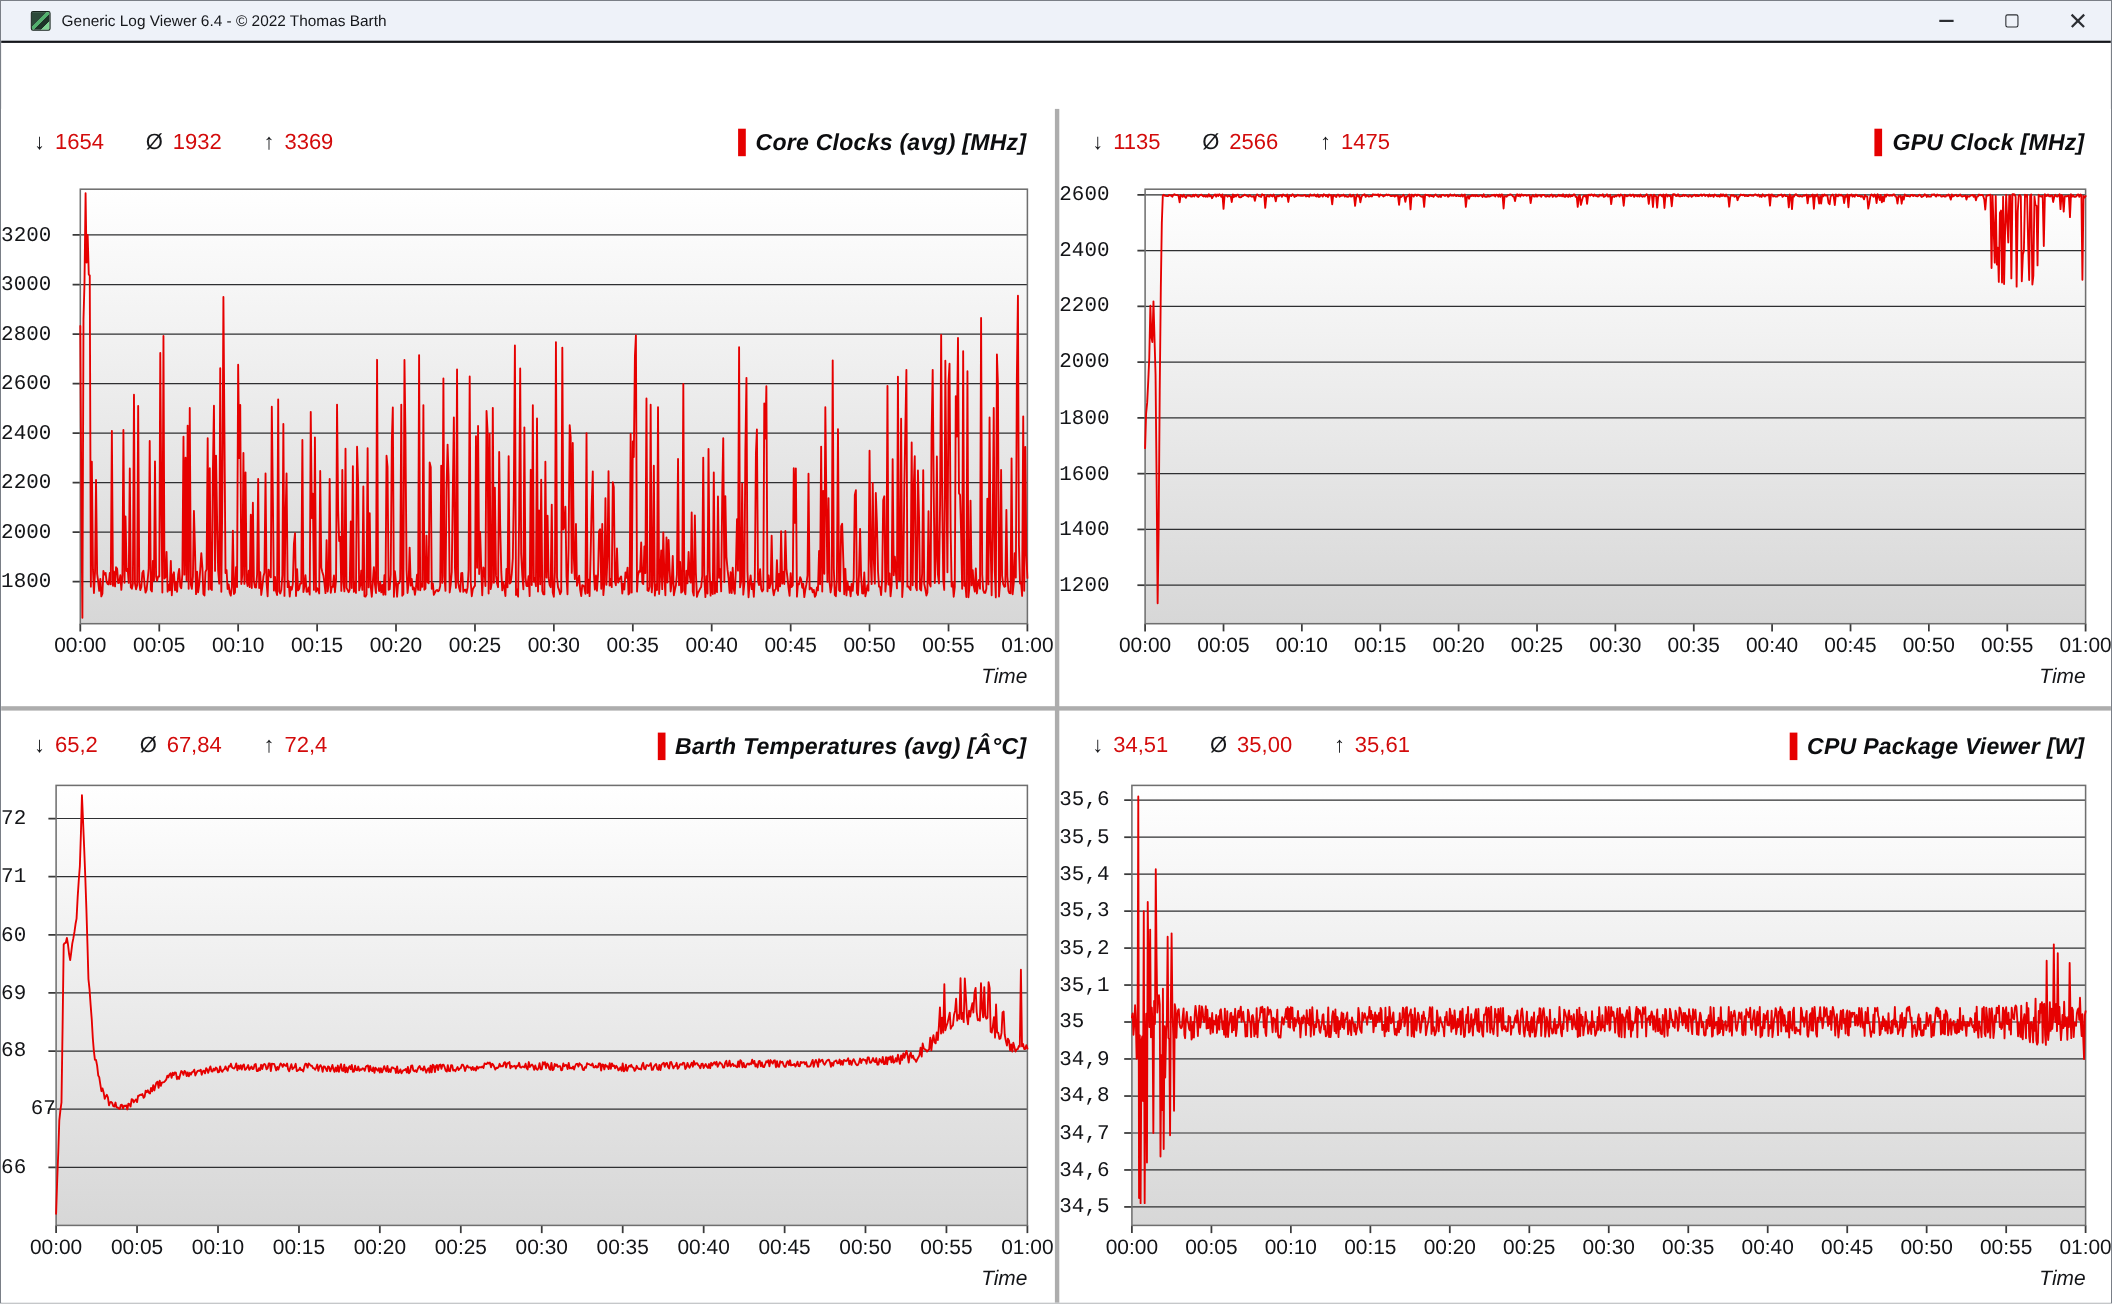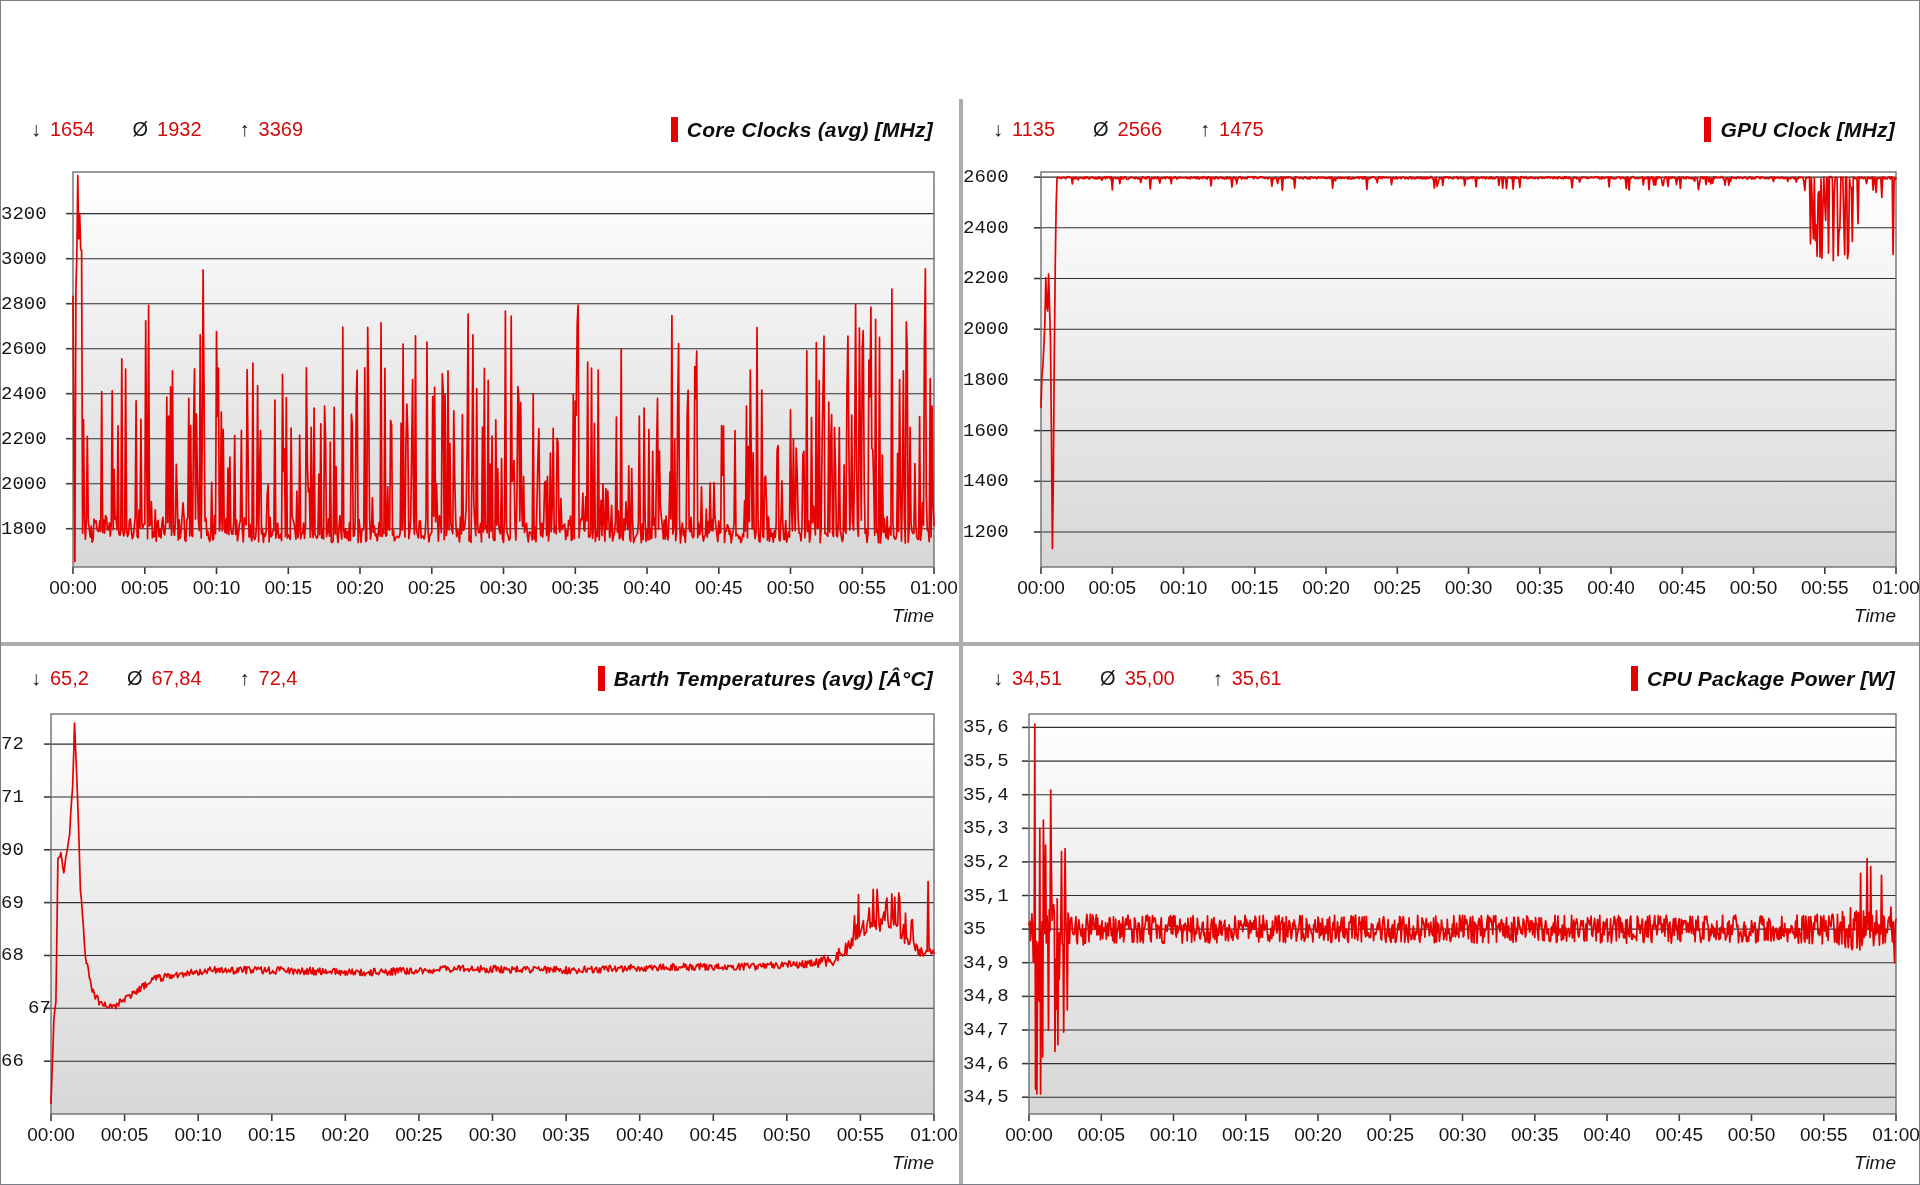--- a/index.html
+++ b/index.html
@@ -56,20 +56,35 @@
   .xtick-label{text-align:center;width:84px;}
   .time-label{position:absolute;font-size:19px;font-style:italic;color:#141518;text-align:right;}
   .divider-v{position:absolute;top:0;bottom:0;width:4px;background:#adadad;}
   .divider-h{position:absolute;left:0;right:0;height:4px;background:#adadad;}
 </style>
 </head>
 <body>
 
 <div class="app">
 
+  <div class="titlebar">
+    <span class="app-icon"></span>
+    <span class="titlebar-text">Generic Log Viewer 6.4 - © 2022 Thomas Barth</span>
+    <span class="winbtns">
+      <span class="winbtn">
+          <span class="min-glyph"></span>
+        </span>
+      <span class="winbtn">
+          <span class="max-glyph"></span>
+        </span>
+      <span class="winbtn">
+          <span class="close-glyph"></span>
+        </span>
+    </span>
+  </div>
 
 
   <div class="charts">
 
     <div class="panel" id="panel-0" style="left: 0px; top: 0px; width: 958px; height: 543px;">
       <div class="row" style="top:18px;">
         <div class="stats">
           <span class="stat">
               <span class="sym">↓</span>
               <span class="val">1654</span>
@@ -298,21 +313,21 @@
             <line x1="735.8" y1="400" x2="735.8" y2="407" stroke="#3a3a3a" stroke-width="1.6"></line>
             <line x1="809.4" y1="400" x2="809.4" y2="407" stroke="#3a3a3a" stroke-width="1.6"></line>
             <line x1="883.0" y1="400" x2="883.0" y2="407" stroke="#3a3a3a" stroke-width="1.6"></line>
             <rect x="0" y="0" width="883" height="400" fill="none" stroke="#6f6f6f" stroke-width="1.4"></rect>
             <path d="M0.0,389.4L1.0,358.9L2.0,333.0L2.9,304.8L3.9,295.5L4.9,288.1L5.9,219.7L6.9,144.7L7.8,143.4L8.8,143.1L9.8,138.6L10.8,144.6L11.8,153.3L12.8,158.8L13.7,152.3L14.7,143.9L15.7,138.9L16.7,133.2L17.7,125.8L18.6,121.1L19.6,101.8L20.6,86.4L21.6,73.5L22.6,42.5L23.5,9.0L24.5,32.5L25.5,56.5L26.5,82.4L27.5,111.2L28.5,144.2L29.4,176.1L30.4,185.5L31.4,199.7L32.4,212.6L33.4,230.1L34.3,241.1L35.3,249.5L36.3,249.6L37.3,254.7L38.3,263.7L39.2,265.2L40.2,271.7L41.2,278.0L42.2,275.5L43.2,279.1L44.2,284.9L45.1,282.8L46.1,281.3L47.1,283.7L48.1,290.9L49.1,288.1L50.0,287.7L51.0,288.7L52.0,291.6L53.0,291.9L54.0,288.3L54.9,292.7L55.9,292.8L56.9,293.7L57.9,294.2L58.9,290.4L59.8,290.3L60.8,293.8L61.8,291.1L62.8,291.6L63.8,290.9L64.8,294.6L65.7,289.4L66.7,289.7L67.7,291.9L68.7,285.3L69.7,285.6L70.6,288.1L71.6,286.7L72.6,285.5L73.6,287.9L74.6,282.0L75.5,282.1L76.5,281.1L77.5,281.5L78.5,280.6L79.5,284.0L80.5,282.9L81.4,277.5L82.4,278.9L83.4,277.2L84.4,279.4L85.4,280.1L86.3,275.1L87.3,278.1L88.3,272.5L89.3,277.3L90.3,273.1L91.2,270.2L92.2,269.3L93.2,275.0L94.2,268.4L95.2,273.2L96.1,270.3L97.1,270.0L98.1,269.7L99.1,268.7L100.1,267.5L101.1,263.9L102.0,265.4L103.0,262.9L104.0,261.7L105.0,265.8L106.0,261.2L106.9,263.3L107.9,260.9L108.9,261.1L109.9,267.1L110.9,264.9L111.8,266.9L112.8,263.0L113.8,259.7L114.8,260.5L115.8,263.1L116.8,259.5L117.7,260.4L118.7,264.3L119.7,260.9L120.7,264.4L121.7,261.3L122.6,262.9L123.6,260.7L124.6,260.3L125.6,258.4L126.6,263.7L127.5,261.6L128.5,259.8L129.5,259.3L130.5,259.6L131.5,258.5L132.4,263.0L133.4,259.9L134.4,259.3L135.4,261.7L136.4,257.0L137.4,258.6L138.3,261.3L139.3,258.0L140.3,255.5L141.3,259.9L142.3,260.1L143.2,257.5L144.2,259.1L145.2,256.5L146.2,257.3L147.2,260.9L148.1,260.7L149.1,255.4L150.1,259.3L151.1,260.3L152.1,258.5L153.1,258.0L154.0,255.4L155.0,258.0L156.0,259.4L157.0,255.2L158.0,255.6L158.9,253.0L159.9,256.2L160.9,257.1L161.9,257.5L162.9,255.8L163.8,252.7L164.8,259.1L165.8,254.8L166.8,257.6L167.8,254.3L168.8,258.3L169.7,254.7L170.7,253.7L171.7,258.6L172.7,257.9L173.7,256.3L174.6,254.2L175.6,258.6L176.6,257.2L177.6,255.5L178.6,257.9L179.5,257.7L180.5,253.8L181.5,253.3L182.5,259.7L183.5,259.6L184.4,257.1L185.4,258.9L186.4,254.0L187.4,257.9L188.4,253.9L189.4,253.2L190.3,254.2L191.3,258.1L192.3,257.2L193.3,252.8L194.3,252.7L195.2,259.7L196.2,253.0L197.2,253.1L198.2,253.1L199.2,256.0L200.1,259.1L201.1,256.0L202.1,258.3L203.1,255.1L204.1,252.8L205.1,253.8L206.0,255.8L207.0,253.3L208.0,254.5L209.0,255.0L210.0,252.8L210.9,258.1L211.9,259.8L212.9,256.5L213.9,253.5L214.9,258.0L215.8,257.1L216.8,256.0L217.8,253.1L218.8,259.8L219.8,259.1L220.8,258.7L221.7,256.6L222.7,258.8L223.7,258.4L224.7,260.0L225.7,255.6L226.6,253.0L227.6,253.2L228.6,256.6L229.6,252.8L230.6,253.7L231.5,254.9L232.5,254.7L233.5,256.9L234.5,257.1L235.5,258.4L236.4,256.8L237.4,253.8L238.4,259.5L239.4,255.7L240.4,254.3L241.4,256.1L242.3,260.4L243.3,255.4L244.3,255.7L245.3,257.8L246.3,259.7L247.2,255.4L248.2,256.1L249.2,259.9L250.2,257.3L251.2,254.1L252.1,258.1L253.1,260.4L254.1,256.5L255.1,260.0L256.1,254.7L257.1,260.3L258.0,256.4L259.0,253.4L260.0,259.2L261.0,259.6L262.0,253.8L262.9,260.8L263.9,256.4L264.9,260.9L265.9,256.5L266.9,255.2L267.8,258.0L268.8,254.1L269.8,260.3L270.8,260.2L271.8,254.8L272.7,258.7L273.7,259.0L274.7,255.6L275.7,259.5L276.7,258.1L277.7,258.6L278.6,257.2L279.6,257.5L280.6,259.5L281.6,255.7L282.6,254.9L283.5,254.6L284.5,260.1L285.5,255.0L286.5,258.9L287.5,259.7L288.4,256.3L289.4,261.2L290.4,256.6L291.4,258.2L292.4,259.4L293.4,257.0L294.3,261.1L295.3,257.2L296.3,260.9L297.3,258.2L298.3,255.2L299.2,257.8L300.2,259.9L301.2,255.1L302.2,260.6L303.2,258.1L304.1,260.5L305.1,256.4L306.1,256.4L307.1,257.3L308.1,257.5L309.0,261.4L310.0,255.4L311.0,261.5L312.0,260.6L313.0,258.2L314.0,261.7L314.9,260.0L315.9,258.8L316.9,258.7L317.9,257.7L318.9,261.0L319.8,255.9L320.8,261.7L321.8,260.3L322.8,254.7L323.8,254.6L324.7,259.0L325.7,259.8L326.7,259.0L327.7,260.6L328.7,258.0L329.7,255.9L330.6,255.1L331.6,258.2L332.6,257.4L333.6,259.1L334.6,255.4L335.5,258.2L336.5,261.2L337.5,258.4L338.5,257.1L339.5,261.0L340.4,254.7L341.4,260.9L342.4,253.9L343.4,254.8L344.4,260.6L345.4,255.0L346.3,254.2L347.3,258.7L348.3,254.2L349.3,253.7L350.3,257.7L351.2,254.2L352.2,253.9L353.2,256.2L354.2,259.4L355.2,260.2L356.1,254.4L357.1,259.5L358.1,259.8L359.1,254.3L360.1,254.6L361.0,259.2L362.0,258.6L363.0,259.8L364.0,257.7L365.0,256.0L366.0,258.8L366.9,257.4L367.9,257.0L368.9,254.0L369.9,254.0L370.9,256.2L371.8,259.6L372.8,256.5L373.8,254.6L374.8,256.4L375.8,256.4L376.7,256.3L377.7,258.7L378.7,255.9L379.7,258.7L380.7,257.0L381.7,259.2L382.6,255.4L383.6,257.4L384.6,256.2L385.6,256.2L386.6,256.4L387.5,255.5L388.5,257.0L389.5,252.7L390.5,253.3L391.5,253.3L392.4,252.0L393.4,252.8L394.4,252.0L395.4,256.2L396.4,253.1L397.4,254.0L398.3,255.8L399.3,258.3L400.3,256.7L401.3,256.9L402.3,256.0L403.2,253.1L404.2,255.5L405.2,255.2L406.2,255.4L407.2,252.1L408.1,251.6L409.1,256.4L410.1,252.6L411.1,252.6L412.1,251.5L413.0,257.3L414.0,255.0L415.0,255.8L416.0,255.3L417.0,254.9L418.0,257.4L418.9,255.0L419.9,255.1L420.9,252.2L421.9,256.3L422.9,256.5L423.8,255.6L424.8,255.7L425.8,256.3L426.8,253.0L427.8,257.1L428.7,258.2L429.7,251.5L430.7,256.0L431.7,254.6L432.7,253.8L433.7,255.4L434.6,258.5L435.6,254.6L436.6,257.8L437.6,258.6L438.6,256.8L439.5,252.6L440.5,258.2L441.5,258.2L442.5,251.7L443.5,253.6L444.4,251.6L445.4,257.0L446.4,252.8L447.4,254.0L448.4,257.6L449.3,258.5L450.3,252.2L451.3,258.9L452.3,258.0L453.3,253.2L454.3,255.0L455.2,253.7L456.2,256.0L457.2,255.2L458.2,255.2L459.2,259.0L460.1,258.6L461.1,252.8L462.1,255.3L463.1,254.2L464.1,254.4L465.0,257.9L466.0,252.4L467.0,257.3L468.0,256.7L469.0,257.4L470.0,255.6L470.9,258.3L471.9,255.0L472.9,253.2L473.9,253.1L474.9,255.6L475.8,252.6L476.8,253.8L477.8,254.4L478.8,258.4L479.8,258.8L480.7,256.1L481.7,256.7L482.7,252.5L483.7,253.4L484.7,253.4L485.7,254.3L486.6,254.6L487.6,252.9L488.6,256.2L489.6,256.4L490.6,254.9L491.5,256.5L492.5,256.2L493.5,252.7L494.5,252.7L495.5,259.2L496.4,253.6L497.4,253.8L498.4,258.2L499.4,253.8L500.4,255.6L501.3,255.3L502.3,257.9L503.3,252.6L504.3,257.6L505.3,252.7L506.3,255.2L507.2,254.6L508.2,257.2L509.2,254.9L510.2,256.2L511.2,259.1L512.1,258.1L513.1,256.2L514.1,259.5L515.1,252.7L516.1,259.9L517.0,259.0L518.0,253.9L519.0,259.5L520.0,256.6L521.0,254.8L522.0,255.7L522.9,254.0L523.9,256.3L524.9,256.6L525.9,259.5L526.9,258.2L527.8,254.9L528.8,257.0L529.8,257.8L530.8,257.6L531.8,258.4L532.7,254.4L533.7,252.2L534.7,257.5L535.7,258.0L536.7,254.4L537.6,254.3L538.6,255.1L539.6,254.6L540.6,252.5L541.6,258.7L542.6,258.4L543.5,255.6L544.5,254.2L545.5,253.3L546.5,257.8L547.5,258.6L548.4,254.1L549.4,258.7L550.4,254.0L551.4,252.8L552.4,252.2L553.3,255.8L554.3,252.8L555.3,252.3L556.3,255.8L557.3,257.3L558.3,251.7L559.2,251.5L560.2,254.4L561.2,257.2L562.2,255.2L563.2,254.9L564.1,252.2L565.1,257.6L566.1,256.3L567.1,253.7L568.1,253.5L569.0,254.0L570.0,252.0L571.0,252.4L572.0,257.8L573.0,256.2L574.0,252.3L574.9,255.0L575.9,256.6L576.9,254.1L577.9,252.1L578.9,255.7L579.8,250.6L580.8,253.9L581.8,252.7L582.8,252.5L583.8,254.4L584.7,255.1L585.7,257.1L586.7,253.2L587.7,252.9L588.7,256.9L589.6,254.9L590.6,253.3L591.6,255.7L592.6,256.9L593.6,253.3L594.6,257.1L595.5,252.2L596.5,254.6L597.5,252.7L598.5,251.6L599.5,253.8L600.4,251.3L601.4,255.8L602.4,253.7L603.4,251.7L604.4,252.9L605.3,253.5L606.3,256.4L607.3,256.4L608.3,252.2L609.3,250.4L610.3,255.4L611.2,254.7L612.2,250.3L613.2,255.7L614.2,253.9L615.2,253.0L616.1,255.1L617.1,254.4L618.1,255.6L619.1,256.3L620.1,251.0L621.0,255.9L622.0,249.7L623.0,250.9L624.0,256.3L625.0,252.3L625.9,256.0L626.9,256.2L627.9,253.5L628.9,252.8L629.9,253.9L630.9,252.7L631.8,253.4L632.8,249.4L633.8,252.8L634.8,250.5L635.8,255.5L636.7,253.5L637.7,256.4L638.7,250.9L639.7,250.5L640.7,255.3L641.6,251.8L642.6,255.8L643.6,256.1L644.6,253.7L645.6,250.8L646.6,251.7L647.5,249.9L648.5,255.3L649.5,249.7L650.5,251.7L651.5,252.9L652.4,250.2L653.4,249.9L654.4,256.2L655.4,250.7L656.4,255.7L657.3,255.8L658.3,250.8L659.3,252.0L660.3,251.2L661.3,254.1L662.3,255.8L663.2,255.9L664.2,252.0L665.2,250.7L666.2,254.2L667.2,249.9L668.1,254.6L669.1,254.0L670.1,254.2L671.1,253.2L672.1,255.6L673.0,253.9L674.0,251.2L675.0,255.2L676.0,255.3L677.0,251.3L677.9,252.3L678.9,251.9L679.9,251.5L680.9,253.6L681.9,251.6L682.9,255.7L683.8,255.5L684.8,255.7L685.8,254.8L686.8,252.0L687.8,249.6L688.7,255.9L689.7,251.9L690.7,249.6L691.7,252.0L692.7,255.9L693.6,249.0L694.6,251.3L695.6,250.0L696.6,249.4L697.6,252.5L698.6,254.0L699.5,252.4L700.5,250.5L701.5,249.7L702.5,249.3L703.5,251.7L704.4,255.8L705.4,252.2L706.4,254.8L707.4,250.9L708.4,250.6L709.3,250.0L710.3,252.7L711.3,252.5L712.3,249.2L713.3,253.9L714.2,250.4L715.2,254.0L716.2,249.5L717.2,250.1L718.2,250.7L719.2,249.8L720.1,248.1L721.1,253.5L722.1,250.2L723.1,254.1L724.1,250.7L725.0,248.9L726.0,250.8L727.0,253.2L728.0,254.4L729.0,254.1L729.9,251.9L730.9,248.3L731.9,252.4L732.9,249.2L733.9,248.8L734.9,250.0L735.8,249.7L736.8,253.0L737.8,247.2L738.8,247.3L739.8,252.0L740.7,252.1L741.7,250.3L742.7,247.9L743.7,251.0L744.7,251.5L745.6,248.0L746.6,253.9L747.6,253.7L748.6,248.7L749.6,250.4L750.5,252.0L751.5,246.9L752.5,253.4L753.5,253.3L754.5,247.0L755.5,253.5L756.4,247.3L757.4,249.2L758.4,246.5L759.4,251.7L760.4,246.2L761.3,252.1L762.3,251.4L763.3,248.0L764.3,251.0L765.3,244.9L766.2,249.0L767.2,253.2L768.2,245.4L769.2,249.6L770.2,243.6L771.2,247.7L772.1,244.1L773.1,241.4L774.1,245.5L775.1,252.0L776.1,245.4L777.0,243.0L778.0,247.7L779.0,245.7L780.0,248.7L781.0,249.5L781.9,251.3L782.9,249.0L783.9,247.2L784.9,245.2L785.9,238.5L786.9,246.6L787.8,234.6L788.8,239.2L789.8,239.8L790.8,240.6L791.8,242.0L792.7,240.7L793.7,239.9L794.7,229.3L795.7,240.9L796.7,231.4L797.6,227.0L798.6,233.5L799.6,234.5L800.6,224.6L801.6,231.6L802.5,219.3L803.5,201.8L804.5,225.6L805.5,211.1L806.5,224.8L807.5,180.7L808.4,222.6L809.4,218.8L810.4,216.0L811.4,211.3L812.4,206.6L813.3,221.2L814.3,218.9L815.3,218.2L816.3,208.5L817.3,204.8L818.2,193.9L819.2,213.8L820.2,208.8L821.2,212.2L822.2,175.3L823.2,212.4L824.1,206.9L825.1,215.2L826.1,175.4L827.1,192.3L828.1,210.9L829.0,217.2L830.0,204.9L831.0,210.2L832.0,202.8L833.0,198.0L833.9,206.5L834.9,188.6L835.9,184.1L836.9,206.0L837.9,213.5L838.8,212.5L839.8,213.9L840.8,179.9L841.8,202.8L842.8,210.9L843.8,183.4L844.7,209.6L845.7,212.1L846.7,211.2L847.7,178.9L848.7,184.3L849.6,223.9L850.6,224.7L851.6,218.8L852.6,210.7L853.6,229.3L854.5,199.2L855.5,224.7L856.5,224.7L857.5,230.5L858.5,230.0L859.5,225.0L860.4,206.4L861.4,205.6L862.4,226.7L863.4,232.1L864.4,236.6L865.3,230.2L866.3,232.1L867.3,240.8L868.3,235.5L869.3,242.0L870.2,233.9L871.2,237.9L872.2,242.0L873.2,240.0L874.2,239.8L875.2,236.9L876.1,237.4L877.1,167.5L878.1,237.2L879.1,235.1L880.1,239.6L881.0,239.7L882.0,236.2L883.0,239.3" fill="none" stroke="#e60000" stroke-width="1.7" stroke-linejoin="round" stroke-linecap="round"></path>
           </svg>
           <div class="ytick-label" style="left: 0px; width: 38px; top: 408.16px;">66</div>
           <div class="ytick-label" style="left: 0px; width: 38px; top: 355.32px; padding-left: 27px;">67</div>
           <div class="ytick-label" style="left: 0px; width: 38px; top: 302.48px;">68</div>
           <div class="ytick-label" style="left: 0px; width: 38px; top: 249.639px;">69</div>
-          <div class="ytick-label" style="left: 0px; width: 38px; top: 196.799px;">90</div>
+          <div class="ytick-label" style="left: 0px; width: 38px; top: 196.799px;">60</div>
           <div class="ytick-label" style="left: 0px; width: 38px; top: 143.959px;">71</div>
           <div class="ytick-label" style="left: 0px; width: 38px; top: 91.1189px;">72</div>
           <div class="xtick-label" style="left: 8px; top: 482px;">00:00</div>
           <div class="xtick-label" style="left: 81.5833px; top: 482px;">00:05</div>
           <div class="xtick-label" style="left: 155.167px; top: 482px;">00:10</div>
           <div class="xtick-label" style="left: 228.75px; top: 482px;">00:15</div>
           <div class="xtick-label" style="left: 302.333px; top: 482px;">00:20</div>
           <div class="xtick-label" style="left: 375.917px; top: 482px;">00:25</div>
           <div class="xtick-label" style="left: 449.5px; top: 482px;">00:30</div>
           <div class="xtick-label" style="left: 523.083px; top: 482px;">00:35</div>
@@ -336,21 +351,21 @@
               <span class="sym">Ø</span>
               <span class="val">35,00</span>
             </span>
           <span class="stat">
               <span class="sym">↑</span>
               <span class="val">35,61</span>
             </span>
         </div>
         <div class="legend">
           <span class="lbar"></span>
-          <span class="ltext">CPU Package Power [W]</span>
+          <span class="ltext">CPU Package Viewer [W]</span>
         </div>
       </div>
       <div class="chart-host" id="chart-3">
           <svg width="867" height="400" style="position:absolute;left:66px;top:72px;overflow:visible;">
             <defs>
               <linearGradient id="bg3" x1="0" y1="0" x2="0" y2="1">
                 <stop offset="0" stop-color="#ffffff"></stop>
                 <stop offset="1" stop-color="#d7d7d7"></stop>
               </linearGradient>
             </defs>

